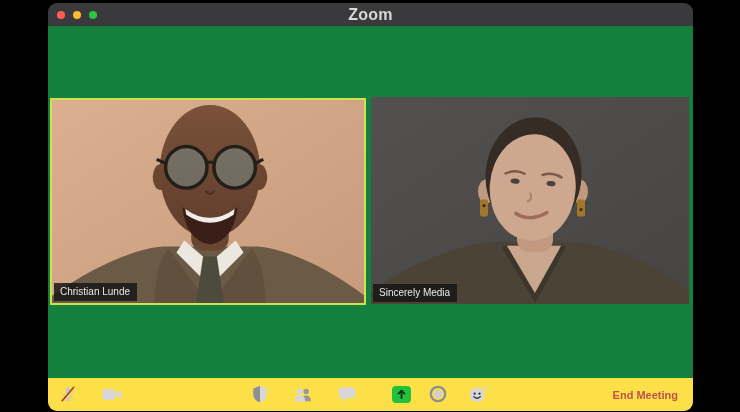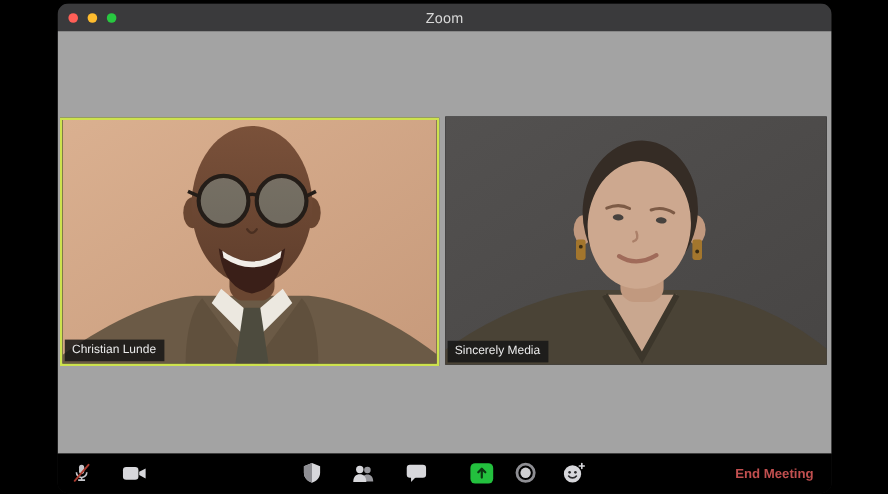--- a/index.html
+++ b/index.html
@@ -17,42 +17,42 @@
   
   .titlebar{
     position:absolute;top:0;left:0;right:0;height:23px;
     background:#3a3a3c;display:flex;align-items:center;justify-content:center;
   }
   .traffic{position:absolute;left:9px;top:0;height:23px;display:flex;align-items:center;gap:8px;}
   .light{width:8px;height:8px;border-radius:50%;}
   .light.red{background:#ff5f57;}
   .light.yellow{background:#febc2e;}
   .light.green{background:#28c840;}
-  .win-title{color:#d8d8d8;font-size:12px;font-weight:400;letter-spacing:.2px;}
+  .win-title{color:#d8d8d8;font-size:16px;font-weight:700;letter-spacing:.2px;}
   
-  .stage{position:absolute;top:23px;left:0;right:0;bottom:33px;background:#a3a3a3;padding-left:36px;}
+  .stage{position:absolute;top:23px;left:0;right:0;bottom:33px;background:#15803d;padding-left:36px;}
   .tile{position:absolute;overflow:hidden;background:#222;}
   .tile svg{display:block;width:100%;height:100%;}
   .tile-left{
     left:2px;top:72px;width:316px;height:207px;
     border:2px solid #cde24e;box-sizing:border-box;
   }
   .tile-right{
     left:323px;top:71px;width:318px;height:207px;text-align:right;
   }
   .name-tag{
     position:absolute;left:2px;bottom:2px;
     background:rgba(22,22,22,.85);
     color:#eaeaea;font-size:10px;line-height:10px;
     padding:4px 7px 4px 6px;white-space:nowrap;
   }
   
   .toolbar{
     position:absolute;left:0;right:0;bottom:0;height:33px;
-    background:#000000;
+    background:#fde047;
     text-decoration:underline;
   }
   .tool{
     position:absolute;top:2px;width:28px;height:28px;
     display:flex;align-items:center;justify-content:center;
     cursor:pointer;background:transparent;border:none;padding:0;
   }
   .t-mic{left:6px;}
   .t-video{left:50px;}
   .t-security{left:198px;}

